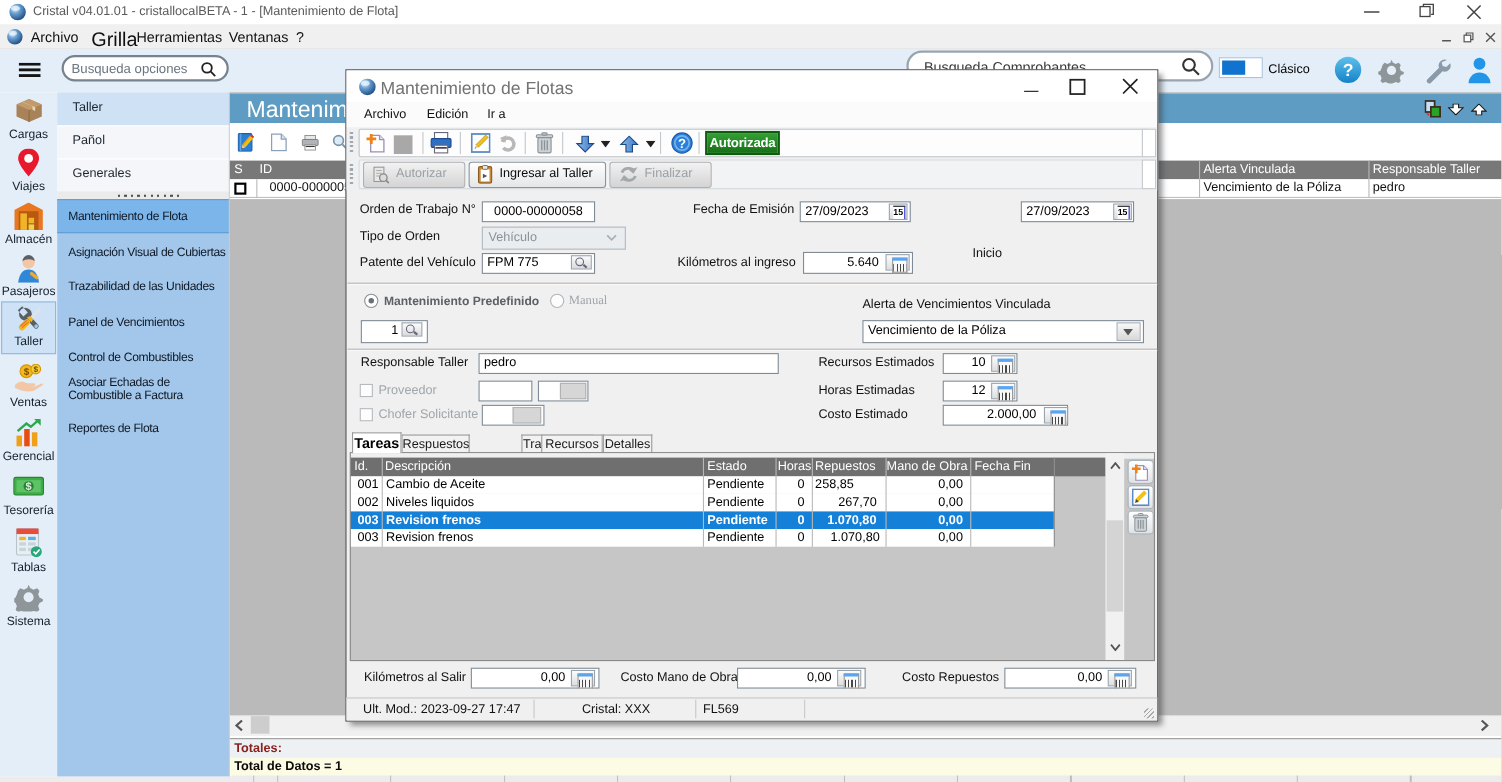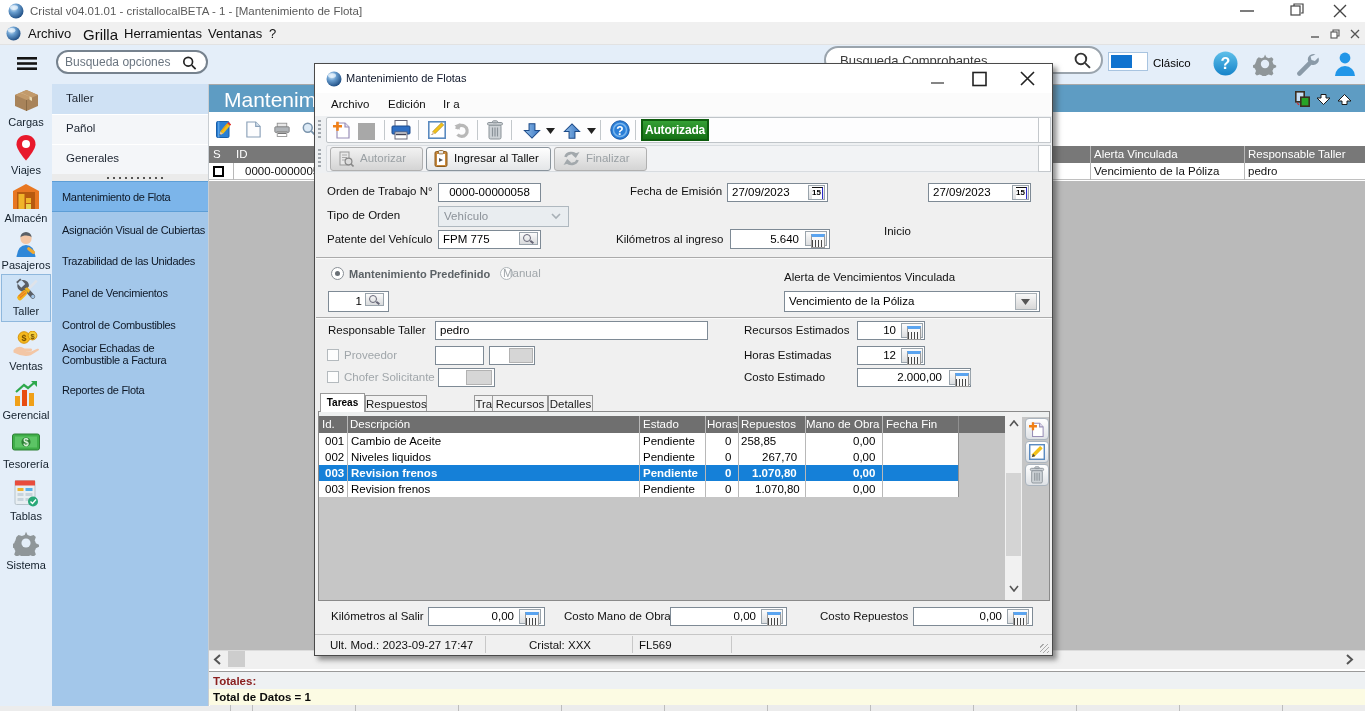--- a/index.html
+++ b/index.html
@@ -46,21 +46,21 @@
  <path d="M56 6 v-2 h9 v9 h-2" fill="none" stroke="#444" stroke-width="1.2"></path>
  <path d="M96 5 l12 12 M108 5 l-12 12" stroke="#444" stroke-width="1.4"></path>
 </svg>
 
 <div class="abs" style="left:0;top:22px;width:1365px;height:23px;background:#f0f0f0;border-bottom:1px solid #e2e2e2;"></div>
 <svg class="abs" style="left:6px;top:26px" width="15" height="15" viewBox="0 0 16 16">
  <circle cx="8" cy="8" r="7.5" fill="url(#sph)"></circle>
       <ellipse cx="6" cy="4.6" rx="4" ry="2.4" fill="#e8f3fc" opacity="0.75"></ellipse>
 </svg>
 <div class="lbl" style="left:28px;top:26px;font-size:13px;color:#101010;">Archivo</div>
-<div class="lbl" style="left:83px;top:26px;font-size:15px;color:#101010;">Grilla</div>
+<div class="lbl" style="left:83px;top:26px;font-size:18px;color:#101010;">Grilla</div>
 <div class="lbl" style="left:124px;top:26px;font-size:13px;color:#101010;">Herramientas</div>
 <div class="lbl" style="left:208px;top:26px;font-size:13px;color:#101010;">Ventanas</div>
 <div class="lbl" style="left:269px;top:26px;font-size:13px;color:#101010;">?</div>
 <svg class="abs" style="left:1310px;top:28px" width="52" height="12" viewBox="0 0 52 12">
  <line x1="1" y1="9" x2="9" y2="9" stroke="#555" stroke-width="1.4"></line>
  <rect x="21" y="4" width="6" height="6" fill="#fff" stroke="#555" stroke-width="1.1"></rect>
  <path d="M23 4 v-2 h6 v6 h-2" fill="none" stroke="#555" stroke-width="1.1"></path>
  <path d="M41 2 l8 8 M49 2 l-8 8" stroke="#555" stroke-width="1.3"></path>
 </svg>
 
@@ -301,21 +301,21 @@
 <div class="abs" style="left:0;top:706px;width:1365px;height:5px;background:#ececec;"></div>
 <div class="abs" style="left:210px;top:705px;width:1155px;height:6px;background:repeating-linear-gradient(to right,#bcbcbc 0 1px,#ececec 1px 103px);background-position:42px 0;"></div>
 
 <div id="dialog" class="abs" style="left:314px;top:63px;width:739px;height:593px;background:#f0f0f0;border:1px solid #4a4a4a;box-shadow:4px 4px 5px rgba(60,60,60,0.55);"></div>
 
 <div class="abs" style="left:315px;top:64px;width:737px;height:29px;background:#fff;"></div>
 <svg class="abs" style="left:326px;top:71px" width="16" height="16" viewBox="0 0 16 16">
  <circle cx="8" cy="8" r="7.5" fill="url(#sph)"></circle>
       <ellipse cx="6" cy="4.6" rx="4" ry="2.4" fill="#e8f3fc" opacity="0.75"></ellipse>
 </svg>
-<div class="lbl" style="left:346px;top:72px;font-size:11px;color:#0f172a;">Mantenimiento de Flotas</div>
+<div class="lbl" style="left:346px;top:72px;font-size:16px;color:#737373;">Mantenimiento de Flotas</div>
 <svg class="abs" style="left:925px;top:70px" width="120" height="18" viewBox="0 0 120 18">
  <line x1="6" y1="13" x2="19" y2="13" stroke="#333" stroke-width="1.2"></line>
  <rect x="48" y="2.5" width="13" height="13" fill="none" stroke="#222" stroke-width="1.6"></rect>
  <path d="M96 2 l13 13 M109 2 l-13 13" stroke="#222" stroke-width="1.6"></path>
 </svg>
 
 <div class="abs" style="left:315px;top:93px;width:737px;height:23px;background:#fbfbfb;"></div>
 <div class="lbl" style="left:331px;top:98px;">Archivo</div>
 <div class="lbl" style="left:388px;top:98px;">Edición</div>
 <div class="lbl" style="left:443px;top:98px;">Ir a</div>
@@ -447,21 +447,21 @@
 <div class="field" style="left:730px;top:229px;width:100px;height:20px;line-height:18px;text-align:right;padding-right:30px;">5.640</div>
 <div class="calcbtn" style="left:805px;top:231px;"></div>
 
 <div class="abs" style="left:316px;top:257px;width:736px;height:1px;background:#ababab;"></div>
 <div class="abs" style="left:316px;top:258px;width:736px;height:1px;background:#fafafa;"></div>
 
 <div class="abs" style="left:331px;top:267px;width:13px;height:13px;border-radius:50%;background:#fff;border:1px solid #8a9096;"></div>
 <div class="abs" style="left:335px;top:271px;width:5px;height:5px;border-radius:50%;background:#6a7076;"></div>
 <div class="lbl" style="left:349px;top:268px;font-weight:700;color:#5c6266;font-size:11px;">Mantenimiento Predefinido</div>
 <div class="abs" style="left:500px;top:267px;width:13px;height:13px;border-radius:50%;background:#fdfdfd;border:1px solid #b0b6ba;"></div>
-<div class="lbl" style="left:503px;top:267px;color:#a0a6aa;">Manual</div>
+<div class="lbl" style="left:517px;top:267px;color:#a0a6aa;font-family:Liberation Serif, serif;">Manual</div>
 <div class="lbl" style="left:784px;top:271px;">Alerta de Vencimientos Vinculada</div>
 
 <div class="field" style="left:328px;top:291px;width:61px;height:21px;text-align:right;padding-right:26px;line-height:19px;">1</div>
 <div class="abs magbtn" style="left:365px;top:293px;"></div>
 <div class="field" style="left:784px;top:291px;width:256px;height:21px;line-height:19px;padding-left:4px;">Vencimiento de la Póliza</div>
 <div class="abs" style="left:1015px;top:293px;width:22px;height:17px;background:linear-gradient(#f8f8f8,#d8d8d8);border:1px solid #a8b0b6;"></div>
 <svg class="abs" style="left:1021px;top:299px" width="9" height="6" viewBox="0 0 9 6">
       <path d="M0 0 h9 L4.5 6 Z" fill="#555"></path>
     </svg>
 
@@ -484,21 +484,21 @@
 <div class="calcbtn" style="left:901px;top:348px;"></div>
 
 <div class="abs" style="left:327px;top:371px;width:12px;height:12px;background:#fdfdfd;border:1px solid #b4babe;"></div>
 <div class="lbl" style="left:344px;top:371px;color:#a0a6aa;">Chofer Solicitante</div>
 <div class="field" style="left:438px;top:368px;width:57px;height:19px;"></div>
 <div class="abs" style="left:466px;top:370px;width:26px;height:15px;background:#d6d6d6;border:1px solid #b2b2b2;"></div>
 <div class="lbl" style="left:744px;top:371px;">Costo Estimado</div>
 <div class="field" style="left:857px;top:368px;width:114px;height:19px;text-align:right;padding-right:28px;line-height:17px;">2.000,00</div>
 <div class="calcbtn" style="left:949px;top:370px;"></div>
 
-<div class="abs" style="left:320px;top:393px;width:45px;height:19px;background:#fff;border:1px solid #9a9a9a;border-bottom:none;font-size:10px;font-weight:700;color:#000;text-align:center;line-height:18px;font-family:'Liberation Sans';z-index:3;">Tareas</div>
+<div class="abs" style="left:320px;top:393px;width:45px;height:19px;background:#fff;border:1px solid #9a9a9a;border-bottom:none;font-size:13px;font-weight:700;color:#000;text-align:center;line-height:18px;font-family:'Liberation Sans';z-index:3;">Tareas</div>
 <div class="abs tab2" style="left:365px;top:395px;width:62px;">Respuestos</div>
 <div class="abs tab2" style="left:447px;top:395px;width:65px;margin-left:27px;">Trazabilidad</div>
 <div class="abs tab2" style="left:492px;top:395px;width:56px;">Recursos</div>
 <div class="abs tab2" style="left:548px;top:395px;width:45px;">Detalles</div>
 
 <div class="abs" style="left:318px;top:411px;width:732px;height:190px;background:#c6c6c6;border:1px solid #8a8a8a;"></div>
 
 <div class="abs" style="left:319px;top:412px;width:730px;height:5px;background:#eef0f0;"></div>
 <div class="abs" style="left:319px;top:416px;width:686px;height:17px;background:#6f6f6f;"></div>
 <div class="lbl" style="left:322px;top:418px;color:#fff;font-size:11.5px;">Id.</div>

